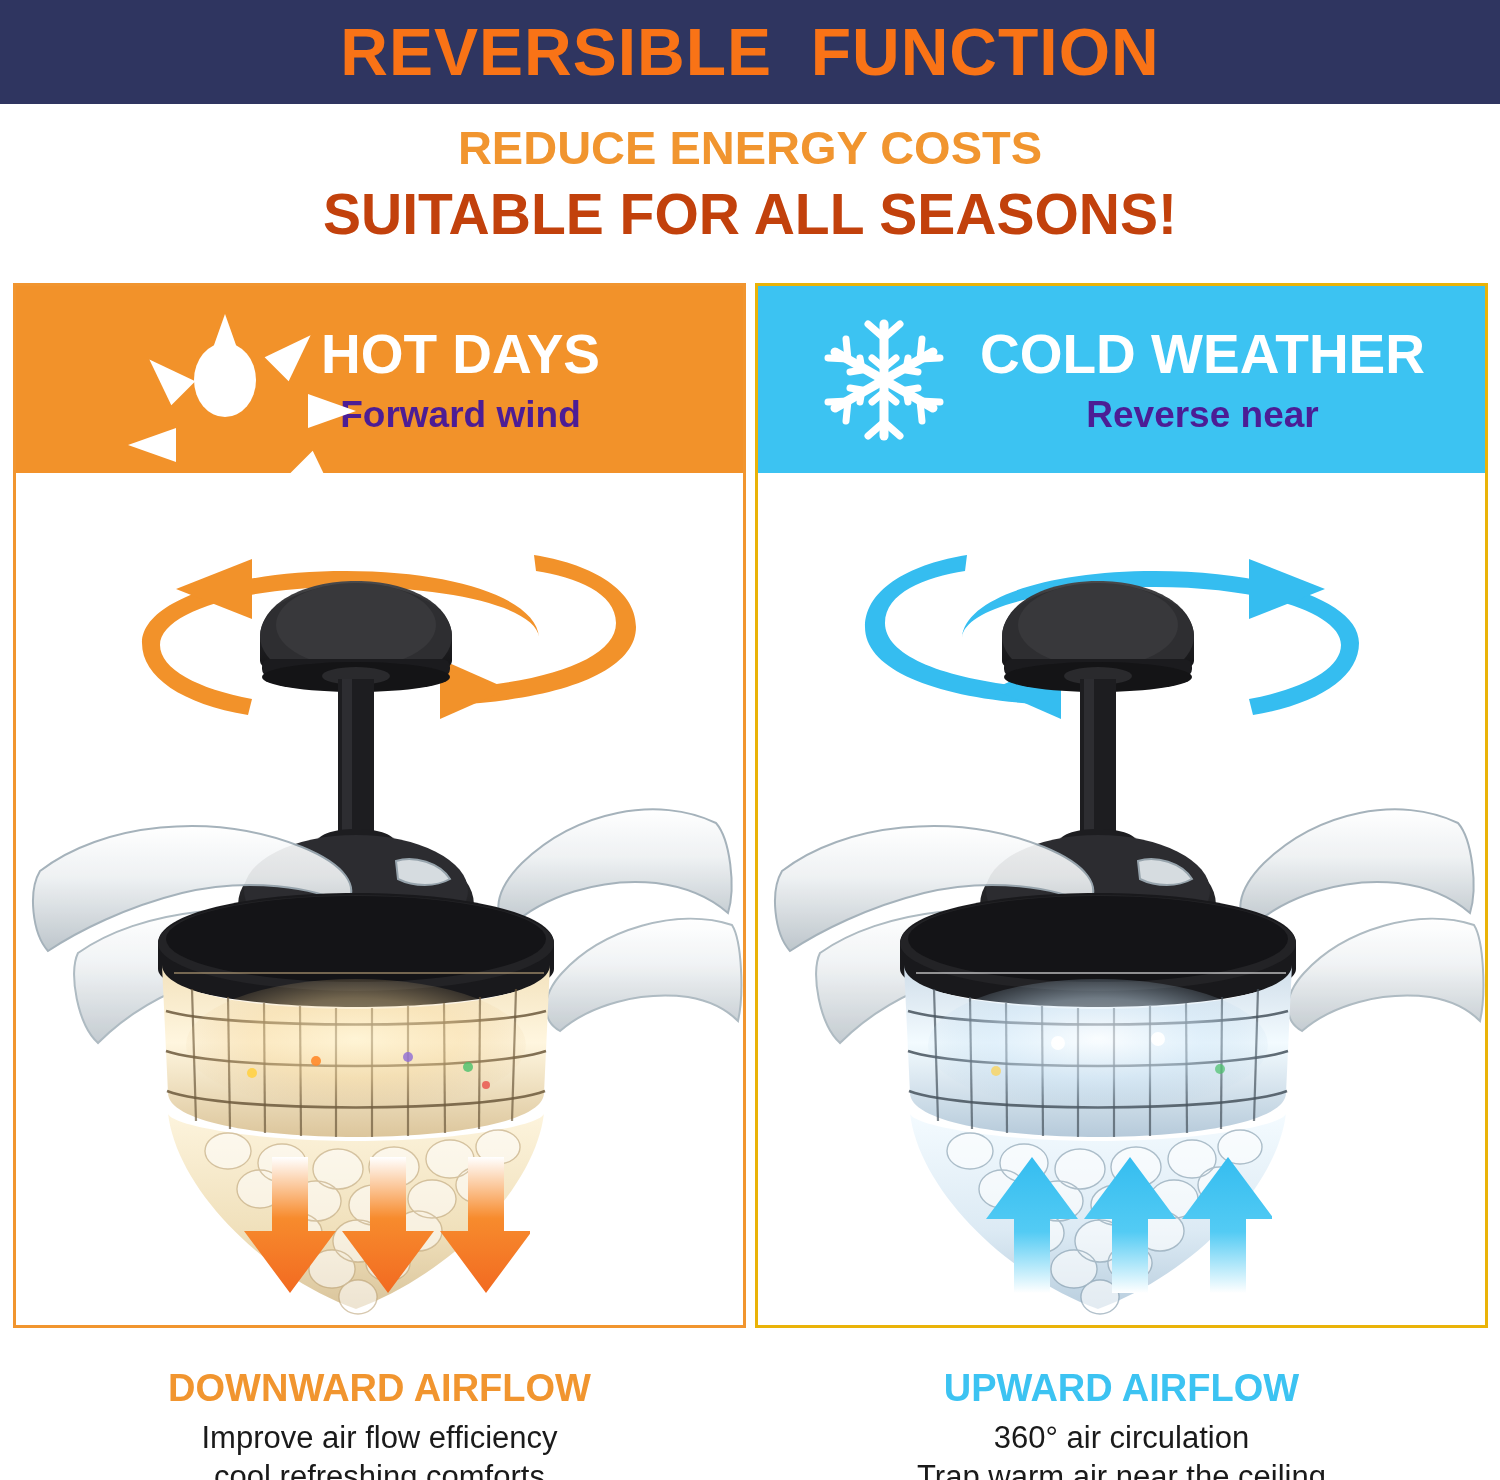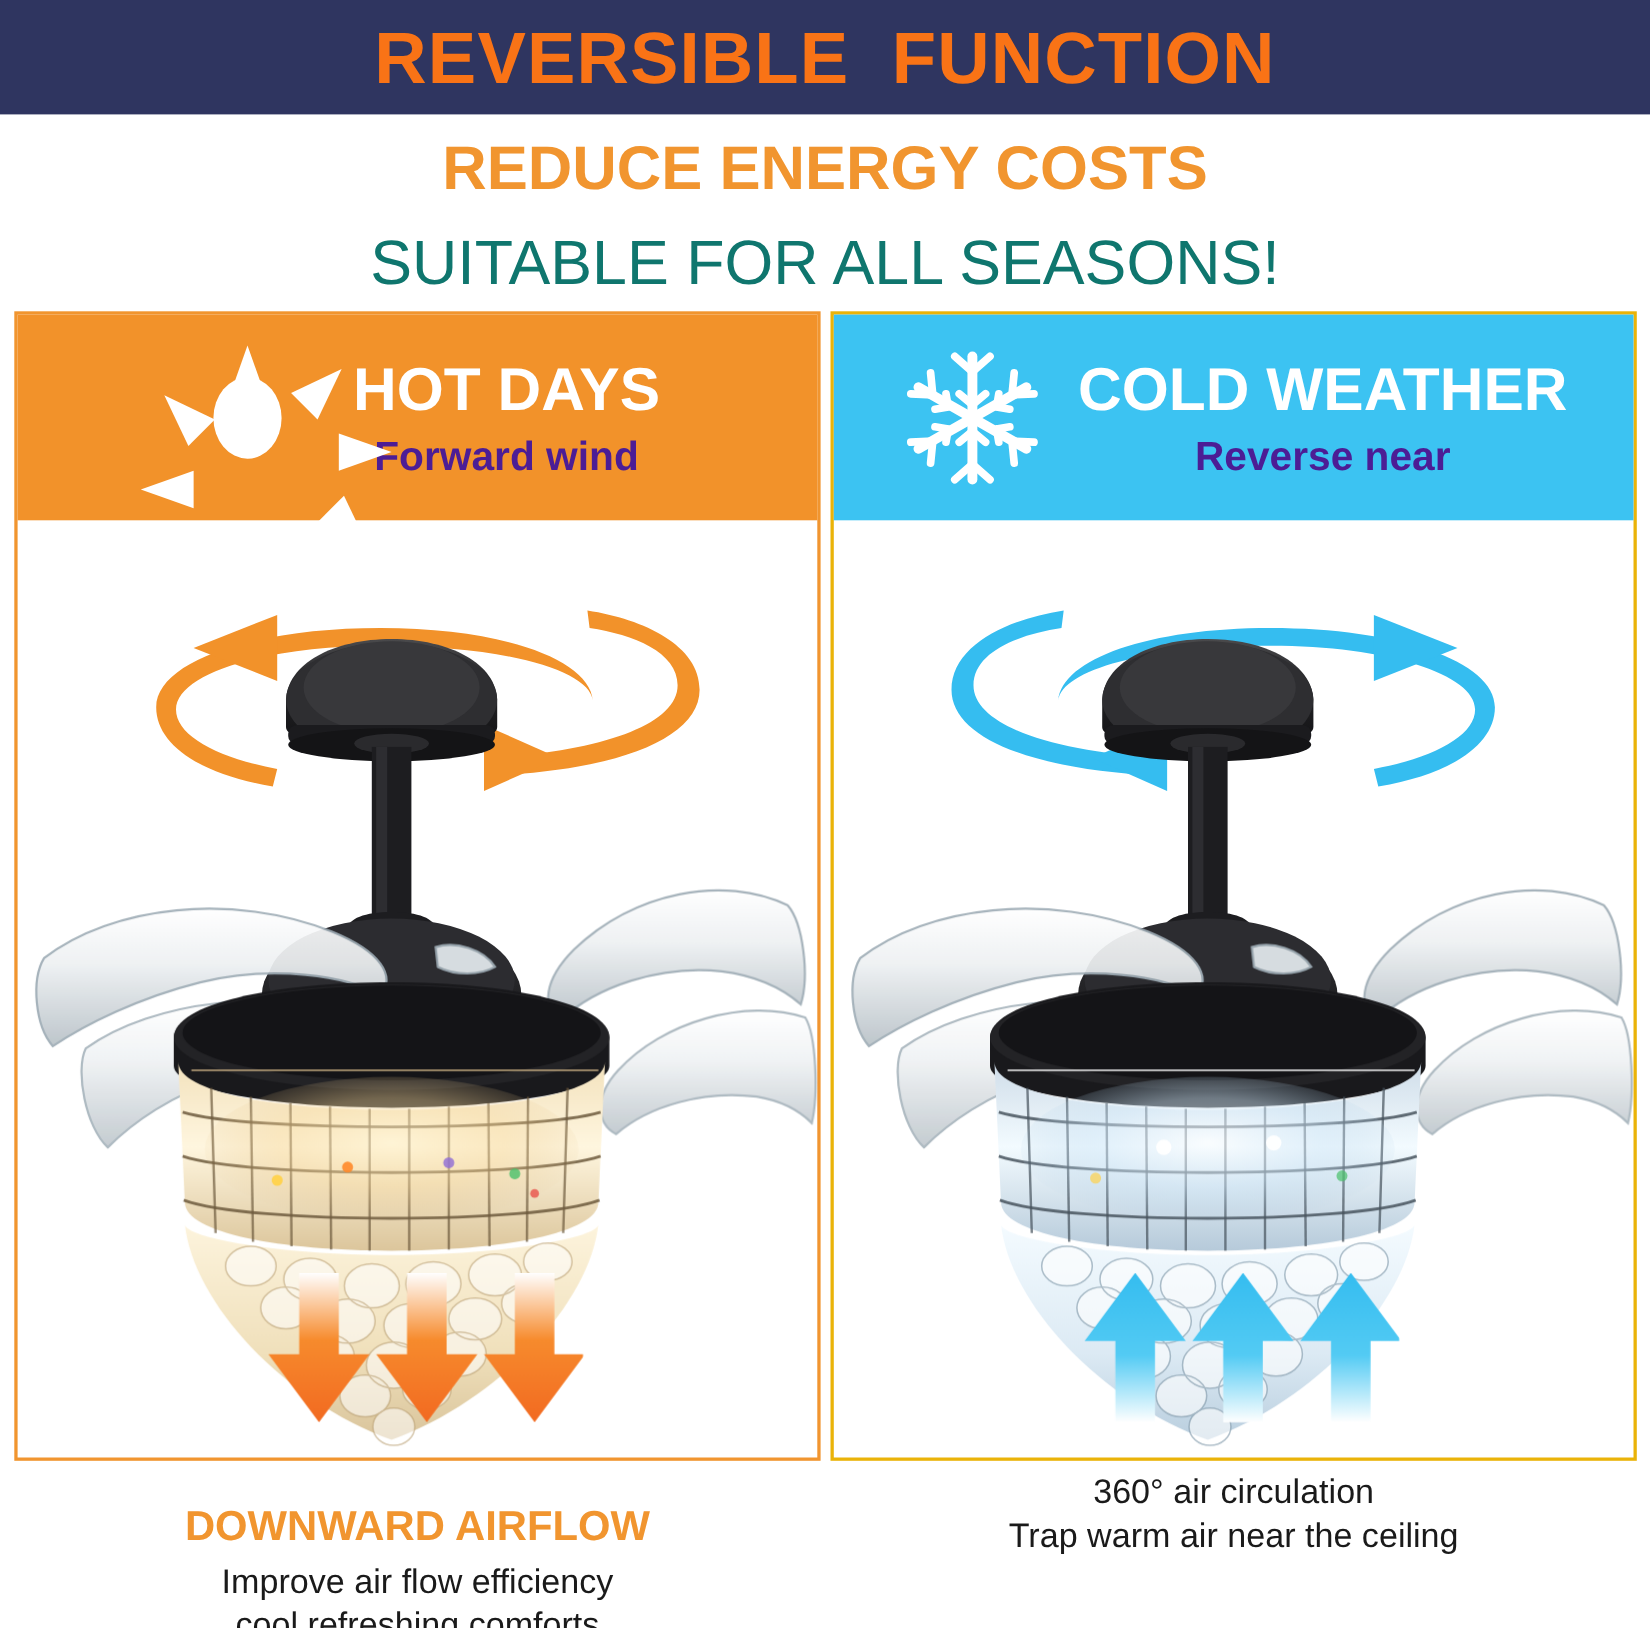--- a/index.html
+++ b/index.html
@@ -19,25 +19,25 @@
     white-space:pre;line-height:1;
   }
 
   
   .subhead{
     position:absolute;left:0;top:104px;width:1500px;height:179px;
     display:flex;flex-direction:column;align-items:center;justify-content:flex-start;
     padding-top:16px;box-sizing:border-box;
   }
   .subhead .line1{
-    color:#f1952f;font-size:56px;font-weight:bold;letter-spacing:0px;line-height:1.18;
+    color:#f1952f;font-size:47px;font-weight:bold;letter-spacing:0px;line-height:1.18;
   }
   .subhead .line2{
-    color:#0f766e;font-size:57px;font-weight:normal;letter-spacing:0px;line-height:1.18;
-    margin-top:20px;
+    color:#c2410c;font-size:57px;font-weight:bold;letter-spacing:0px;line-height:1.18;
+    margin-top:6px;
   }
 
   
   .panels{position:absolute;left:0;top:283px;width:1500px;height:1045px;}
   .panel{position:absolute;top:0;width:733px;height:1045px;box-sizing:border-box;}
   .panel.left{left:13px;border:3px solid #f1952f;}
   .panel.right{left:755px;border:3px solid #eab308;}
 
   .panel-head{
     position:absolute;left:0;top:0;width:100%;height:187px;
@@ -494,16 +494,17 @@
   </div>
 </div>
 
 <div class="captions">
   <div class="cap left">
     <div class="h">DOWNWARD AIRFLOW</div>
     <div class="d">Improve air flow efficiency
 cool,refreshing comforts</div>
   </div>
   <div class="cap right">
+    <div class="h">UPWARD AIRFLOW</div>
     <div class="d">360°   air circulation
 Trap warm air near the ceiling</div>
   </div>
 </div>
 
 </body></html>

